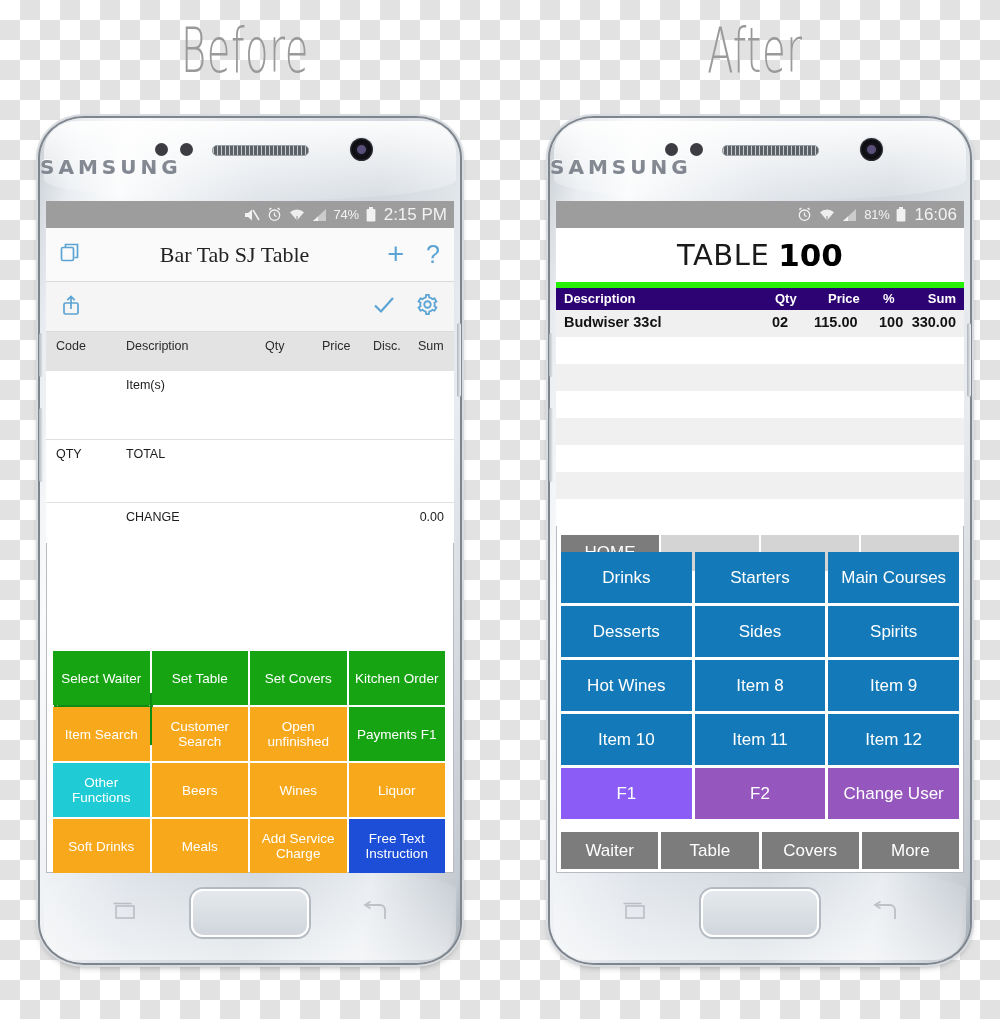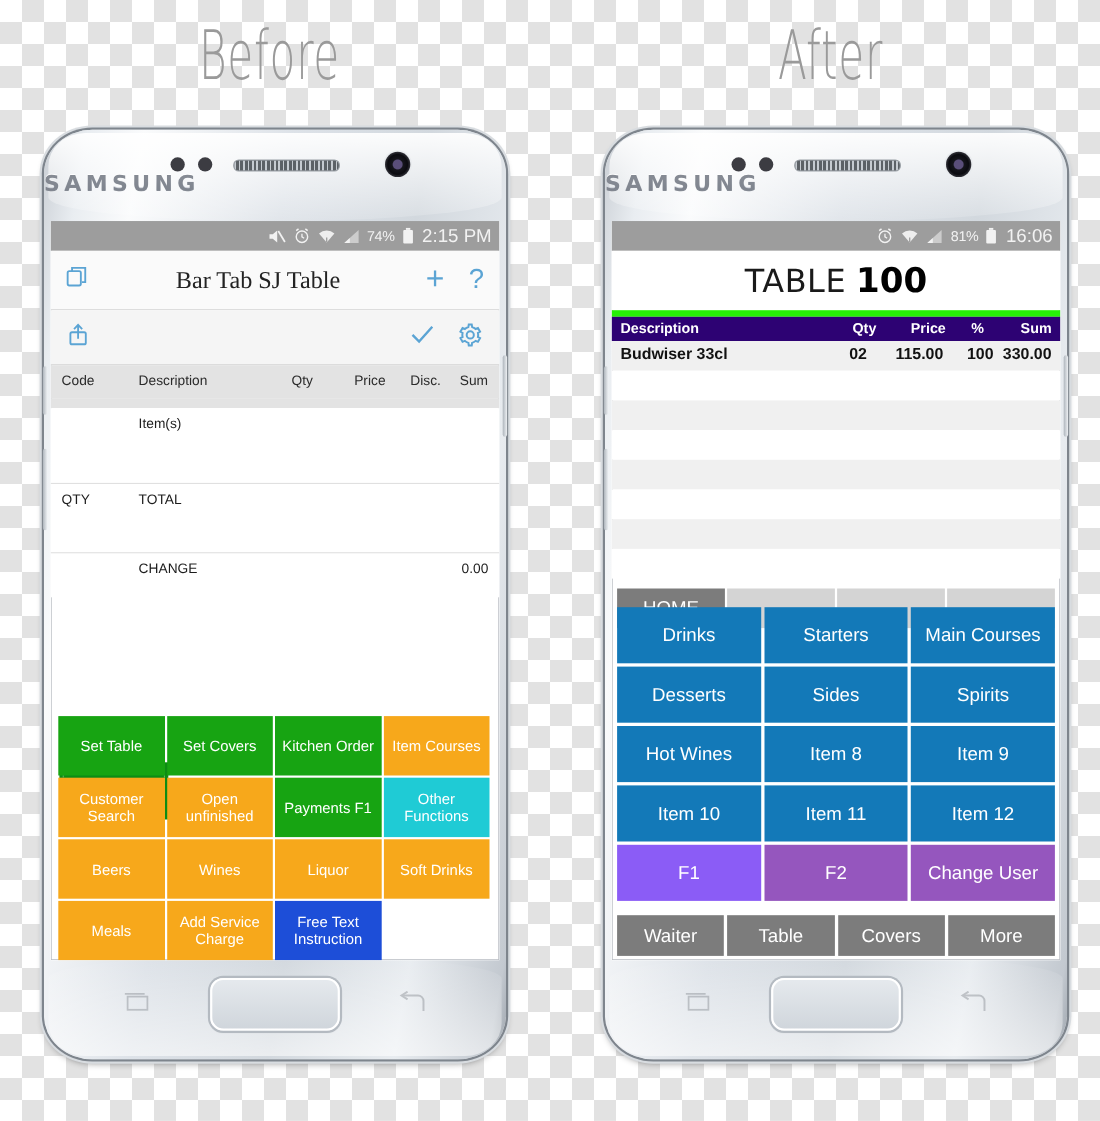--- a/index.html
+++ b/index.html
@@ -305,24 +305,25 @@
       </div>
       <div class="b-r b-line" style="height:40px">
         <span style="left:80px">CHANGE</span>
         <span style="right:10px">0.00</span>
       </div>
     </div>
 
     <div class="b-mainbtn">Main</div>
 
     <div class="b-grid">
+      <div class="b-cell" style="background:#17a412">Select Waiter</div>
       <div class="b-cell" style="background:#17a412">Set Table</div>
       <div class="b-cell" style="background:#17a412">Set Covers</div>
       <div class="b-cell" style="background:#17a412">Kitchen Order</div>
-      <div class="b-cell" style="background:#f7a81b">Item Courses</div>
+      <div class="b-cell" style="background:#f7a81b">Item Search</div>
       <div class="b-cell" style="background:#f7a81b">Customer Search</div>
       <div class="b-cell" style="background:#f7a81b">Open unfinished</div>
       <div class="b-cell" style="background:#17a412">Payments F1</div>
       <div class="b-cell" style="background:#1fcbd5">Other Functions</div>
       <div class="b-cell" style="background:#f7a81b">Beers</div>
       <div class="b-cell" style="background:#f7a81b">Wines</div>
       <div class="b-cell" style="background:#f7a81b">Liquor</div>
       <div class="b-cell" style="background:#f7a81b">Soft Drinks</div>
       <div class="b-cell" style="background:#f7a81b">Meals</div>
       <div class="b-cell" style="background:#f7a81b">Add Service Charge</div>

